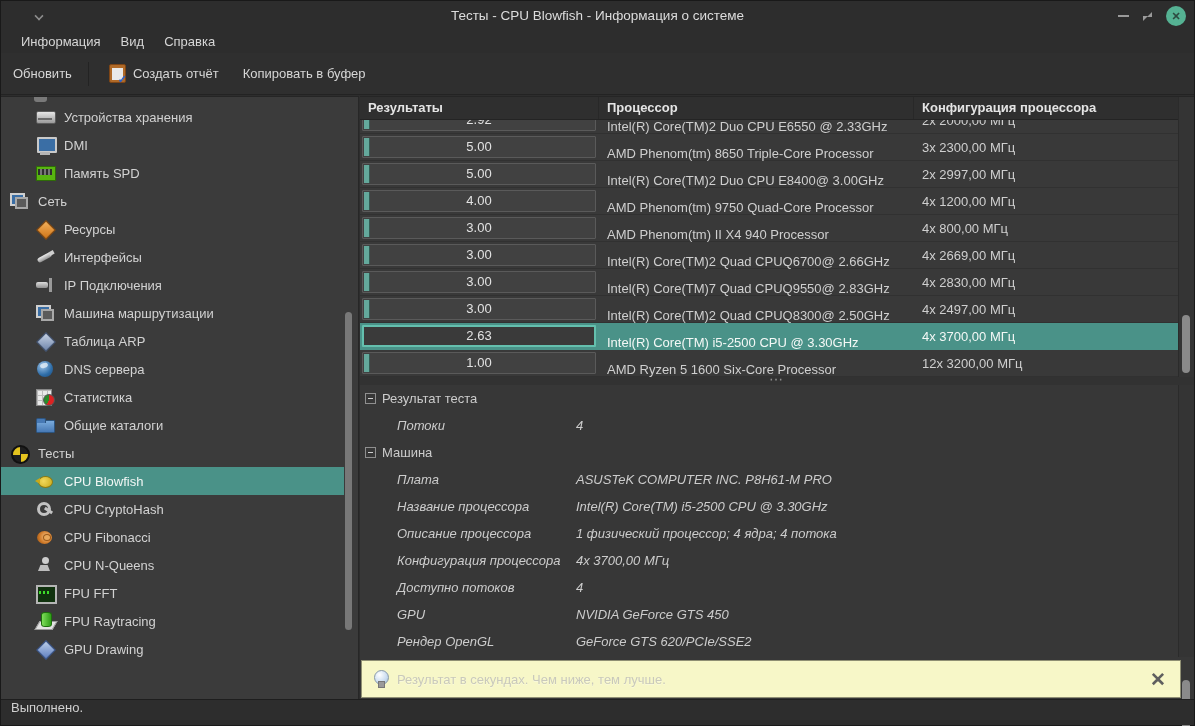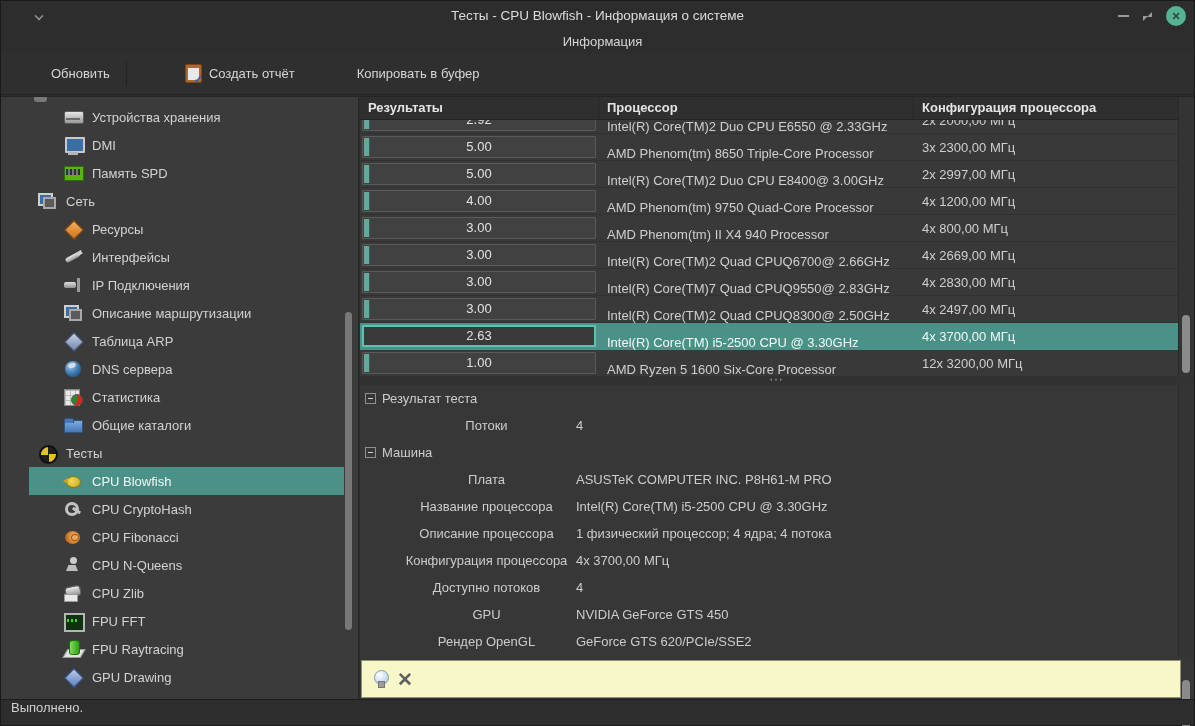--- a/index.html
+++ b/index.html
@@ -25,46 +25,46 @@
   .btn-max::before { content:""; position:absolute; right:0; top:0; width:0; height:0;
     border-left:5px solid transparent; border-top:5px solid #9a9a9a; transform:rotate(90deg); }
   .btn-max::after { content:""; position:absolute; left:0; bottom:0; width:0; height:0;
     border-right:5px solid transparent; border-bottom:5px solid #9a9a9a; transform:rotate(90deg); }
   .btn-close { width:20px; height:20px; border-radius:50%; background:#55b293;
     display:flex; align-items:center; justify-content:center; }
   .btn-close::before { content:"✕"; color:#2d4a40; font-size:11px; font-weight:bold; }
 
   
   .menubar { position:absolute; left:0; top:30px; right:0; height:22px; background:#2d2d2d;
-    display:flex; align-items:center; padding-left:10px; gap:0;flex-direction:column; }
+    display:flex; align-items:center; padding-left:10px; gap:0; }
   .menu-item { padding:0 10px; height:22px; line-height:22px; color:#d6d6d6; }
 
   
   .toolbar { position:absolute; left:0; top:52px; right:0; height:42px; background:#2f2f2f;
     border-bottom:1px solid #232323; display:flex; align-items:center; }
-  .tb-btn { display:flex; align-items:center; gap:7px; height:30px; padding:0 12px; color:#d6d6d6;margin-left:38px; }
+  .tb-btn { display:flex; align-items:center; gap:7px; height:30px; padding:0 12px; color:#d6d6d6; }
   .tb-sep { width:1px; height:24px; background:#232323; margin:0 8px 0 4px; }
   .icon-report { width:17px; height:19px; background:#b06a28; border-radius:2px; position:relative;
     border:1px solid #7d4516; }
   .icon-report::before { content:""; position:absolute; left:2px; top:3px; right:2px; bottom:2px;
     background:#e9e9e9; }
   .icon-report::after { content:"✓"; position:absolute; right:-2px; bottom:-4px; color:#2d62c8;
     font-size:11px; font-weight:bold; }
 
   
   .content { position:absolute; left:0; top:95px; right:0; bottom:26px; }
   .sidebar { position:absolute; left:0; top:0; width:358px; bottom:0; background:#3b3b3b;
     border-top:1px solid #252525; border-right:1px solid #272727; overflow:hidden; }
   .rightpane { position:absolute; left:359px; top:0; right:0; bottom:0; background:#373737;
     border-top:1px solid #252525; }
 
   
   .side-clip { position:absolute; left:33px; top:0; width:13px; height:5px; background:#8a8a8a;
     border-radius:0 0 3px 3px; opacity:.8; }
-  .side-list { position:absolute; left:0; top:6px; right:14px;margin-left:28px; }
+  .side-list { position:absolute; left:0; top:6px; right:14px; }
   .side-item { height:28px; display:flex; align-items:center; color:#d2d2d2; }
   .side-item.lvl0 { padding-left:8px; }
   .side-item.lvl1 { padding-left:34px; }
   .side-item.selected { background:#4a9288; color:#f2f7f5; }
   .side-item .lbl { margin-left:9px; white-space:nowrap; }
   .sicon { width:20px; height:20px; position:relative; flex:0 0 20px; }
 
   
   .i-hdd::before { content:""; position:absolute; left:1px; top:4px; width:18px; height:11px;
     background:linear-gradient(#e6e6e6,#9a9a9a); border-radius:2px; border:1px solid #5c5c5c; }
@@ -166,26 +166,26 @@
   .tbl-vscroll-track { position:absolute; right:0; top:0; width:16px; height:280px; background:#343434;
     border-left:1px solid #2b2b2b; }
   .tbl-vscroll { position:absolute; right:4px; top:218px; width:8px; height:58px; background:#8a8a8a; border-radius:4px; }
 
   
   .splitter { position:absolute; left:0; top:280px; right:0; height:8px; background:#323232;
     display:flex; align-items:center; justify-content:center; }
   .splitter .dots { color:#8f8f8f; font-size:14px; letter-spacing:2px; line-height:4px; margin-top:-4px; }
 
   
-  .details { position:absolute; left:0; top:288px; right:16px; bottom:42px; background:#373737; overflow:hidden;text-align:center; }
+  .details { position:absolute; left:0; top:288px; right:16px; bottom:42px; background:#373737; overflow:hidden; }
   .drow { height:27px; display:flex; align-items:center; color:#cccccc; }
   .drow .expander { width:11px; height:11px; border:1px solid #8f8f8f; margin-left:5px; position:relative; flex:0 0 11px; }
   .drow .expander::before { content:""; position:absolute; left:2px; top:4px; width:5px; height:1px; background:#cfcfcf; }
   .drow.group .g-label { margin-left:6px; }
-  .drow.child { padding-left:37px; }
+  .drow.child { padding-left:37px;font-style:italic; }
   .drow.child .d-label { width:179px; flex:0 0 179px; white-space:nowrap; }
   .drow.child .d-value { white-space:nowrap; }
   .det-vscroll-track { position:absolute; right:0; top:288px; width:16px; bottom:42px; background:#343434;
     border-left:1px solid #2b2b2b; }
   .det-vscroll { position:absolute; right:4px; top:295px; width:8px; height:255px; background:#8a8a8a; border-radius:4px; }
 
   
   .hintbar { position:absolute; left:1px; right:13px; bottom:1px; height:38px; background:#f7f7c8;
     border:1px solid #8f8f74; display:flex; align-items:center; padding:0 12px; gap:10px; }
   .bulb { width:13px; height:18px; position:relative; flex:0 0 13px; }
@@ -263,21 +263,21 @@
         <div class="side-item lvl1">
           <span class="sicon i-cable"></span>
           <span class="lbl">Интерфейсы</span>
         </div>
         <div class="side-item lvl1">
           <span class="sicon i-plug"></span>
           <span class="lbl">IP Подключения</span>
         </div>
         <div class="side-item lvl1">
           <span class="sicon i-net"></span>
-          <span class="lbl">Описание маршрутизации</span>
+          <span class="lbl">Машина маршрутизации</span>
         </div>
         <div class="side-item lvl1">
           <span class="sicon i-diamond-b"></span>
           <span class="lbl">Таблица ARP</span>
         </div>
         <div class="side-item lvl1">
           <span class="sicon i-globe"></span>
           <span class="lbl">DNS сервера</span>
         </div>
         <div class="side-item lvl1">
@@ -300,24 +300,20 @@
           <span class="sicon i-keys"></span>
           <span class="lbl">CPU CryptoHash</span>
         </div>
         <div class="side-item lvl1">
           <span class="sicon i-shell"></span>
           <span class="lbl">CPU Fibonacci</span>
         </div>
         <div class="side-item lvl1">
           <span class="sicon i-chess"></span>
           <span class="lbl">CPU N-Queens</span>
-        </div>
-        <div class="side-item lvl1">
-          <span class="sicon i-roller"></span>
-          <span class="lbl">CPU Zlib</span>
         </div>
         <div class="side-item lvl1">
           <span class="sicon i-fft"></span>
           <span class="lbl">FPU FFT</span>
         </div>
         <div class="side-item lvl1">
           <span class="sicon i-cyl"></span>
           <span class="lbl">FPU Raytracing</span>
         </div>
         <div class="side-item lvl1">
@@ -490,20 +486,21 @@
           <span class="d-label">Рендер OpenGL</span>
           <span class="d-value">GeForce GTS 620/PCIe/SSE2</span>
         </div>
       </div>
       <div class="det-vscroll-track">
         <div class="det-vscroll"></div>
       </div>
 
       <div class="hintbar">
         <span class="bulb"></span>
+        <span class="hint-text">Результат в секундах. Чем ниже, тем лучше.</span>
         <span class="hint-close">✕</span>
       </div>
 
     </div>
   </div>
 
   <div class="statusbar">
     <span>Выполнено.</span>
   </div>
 

